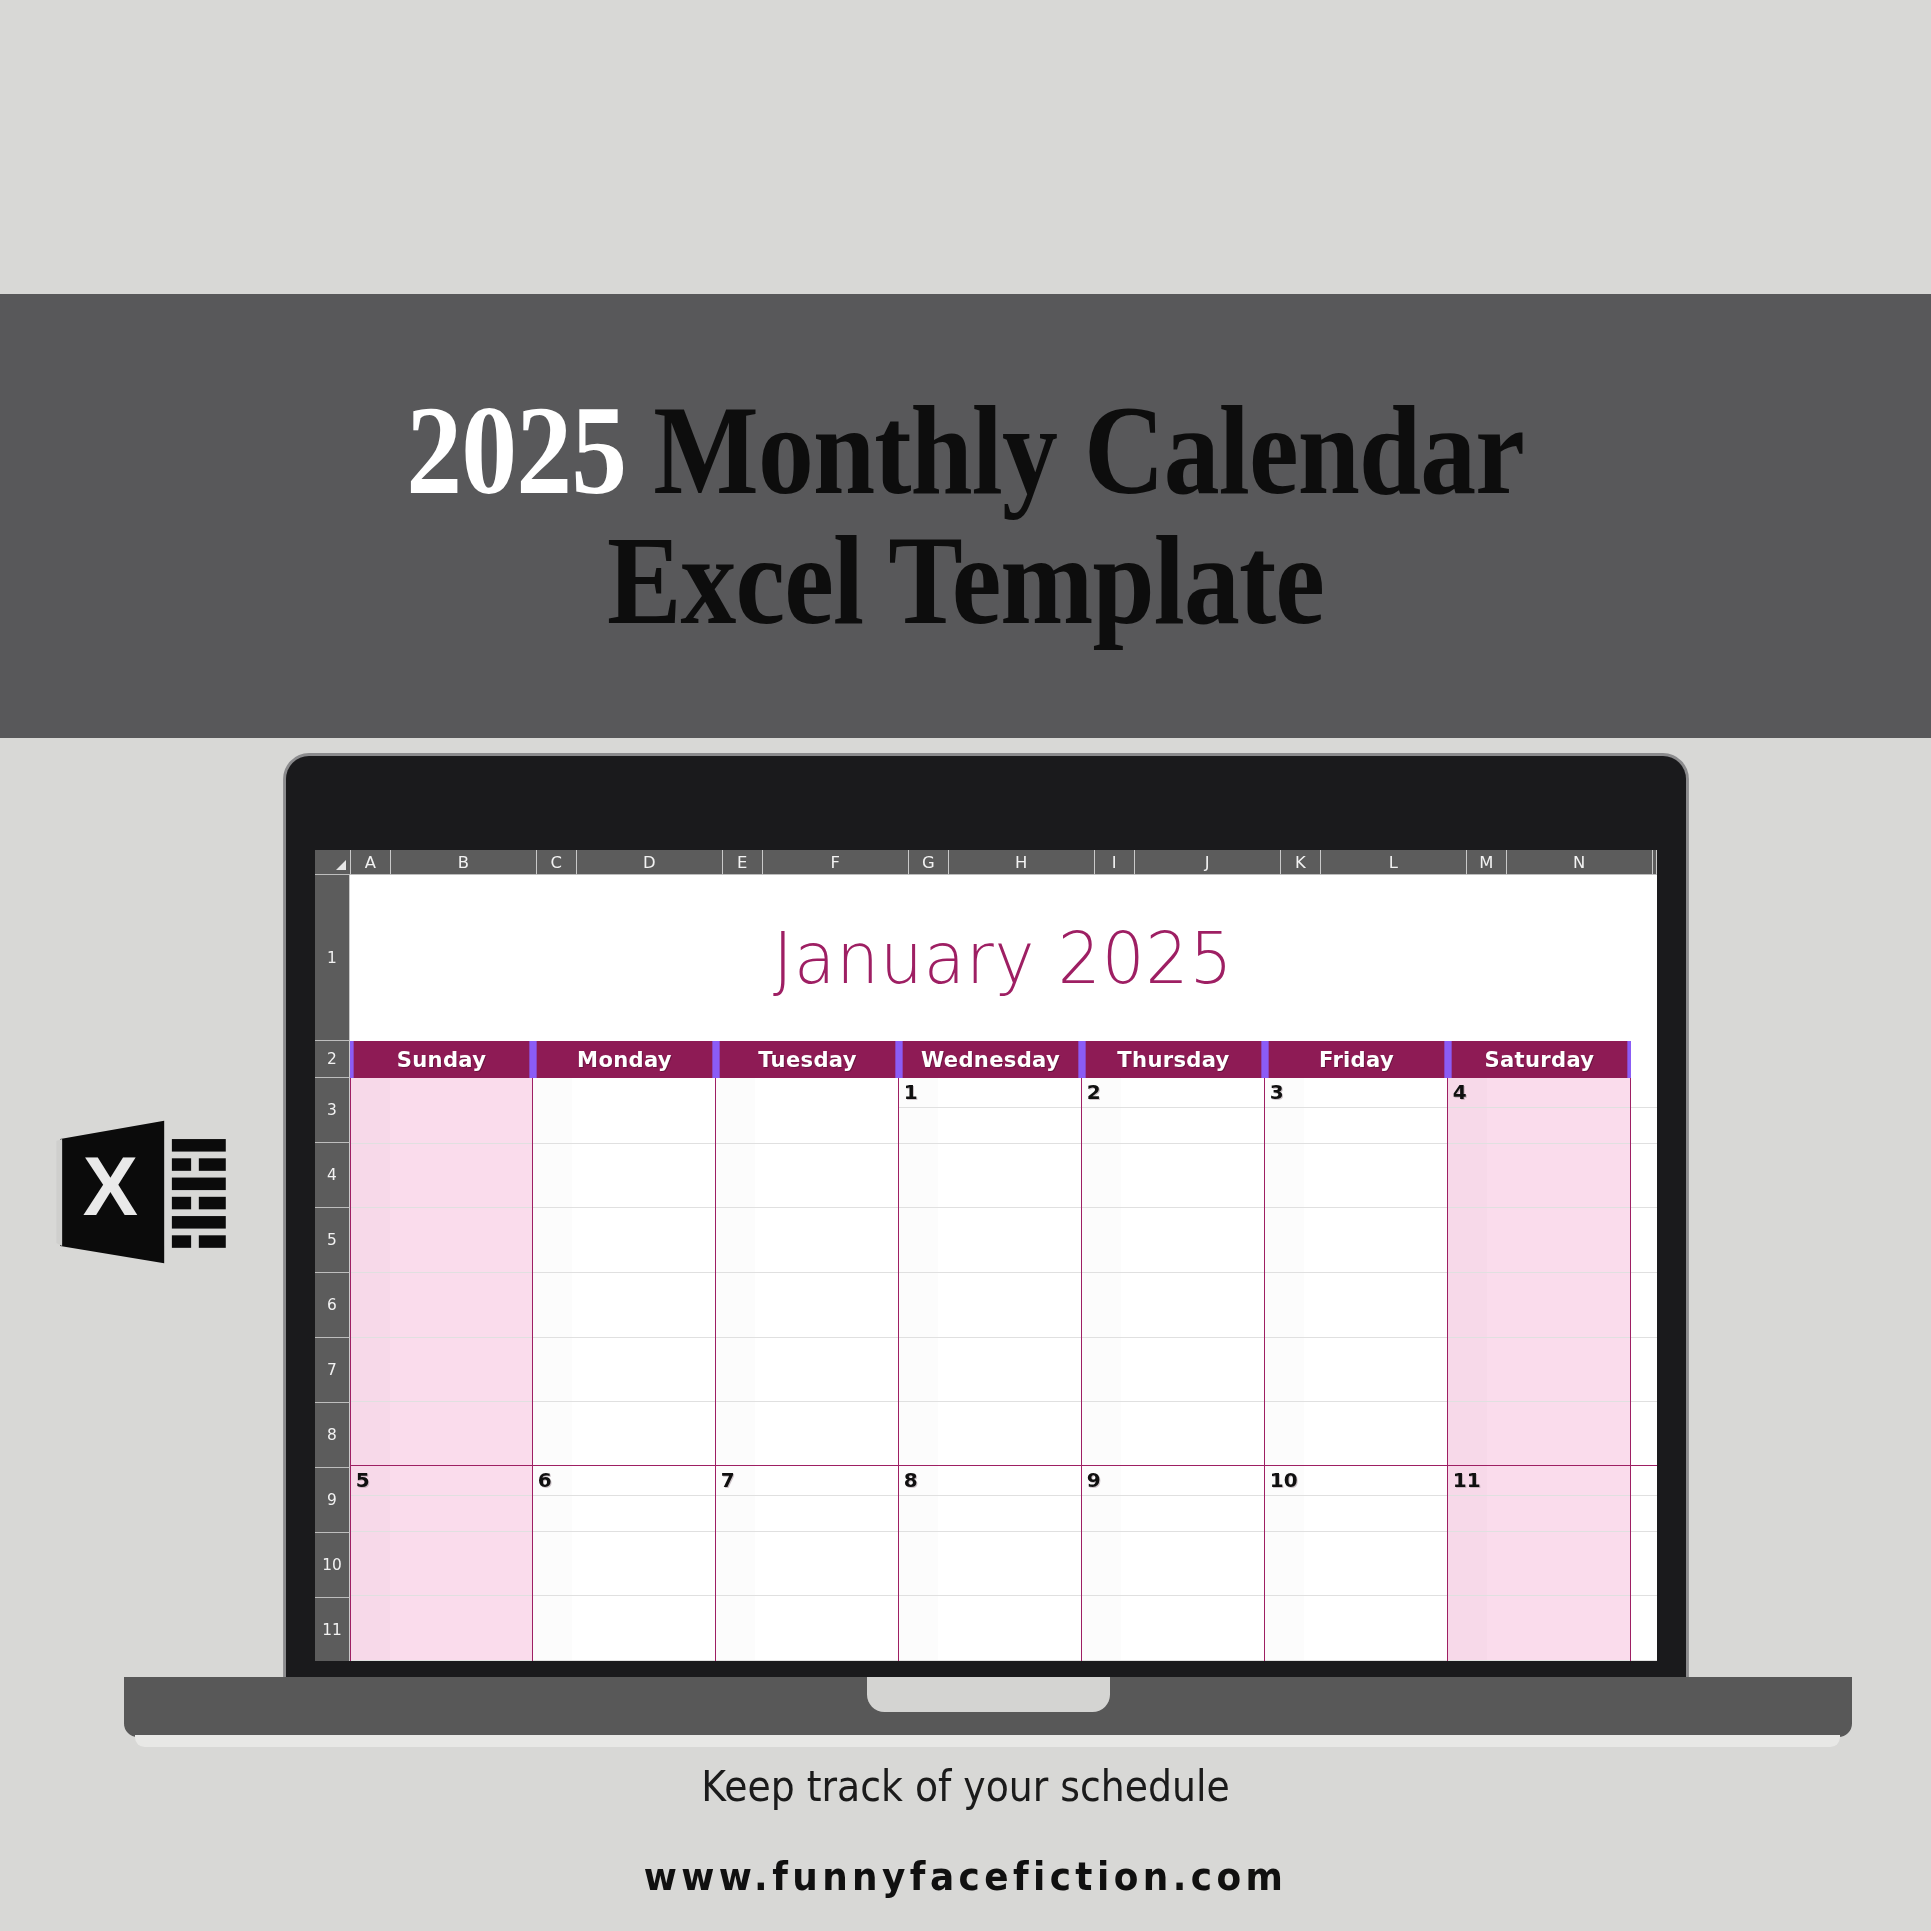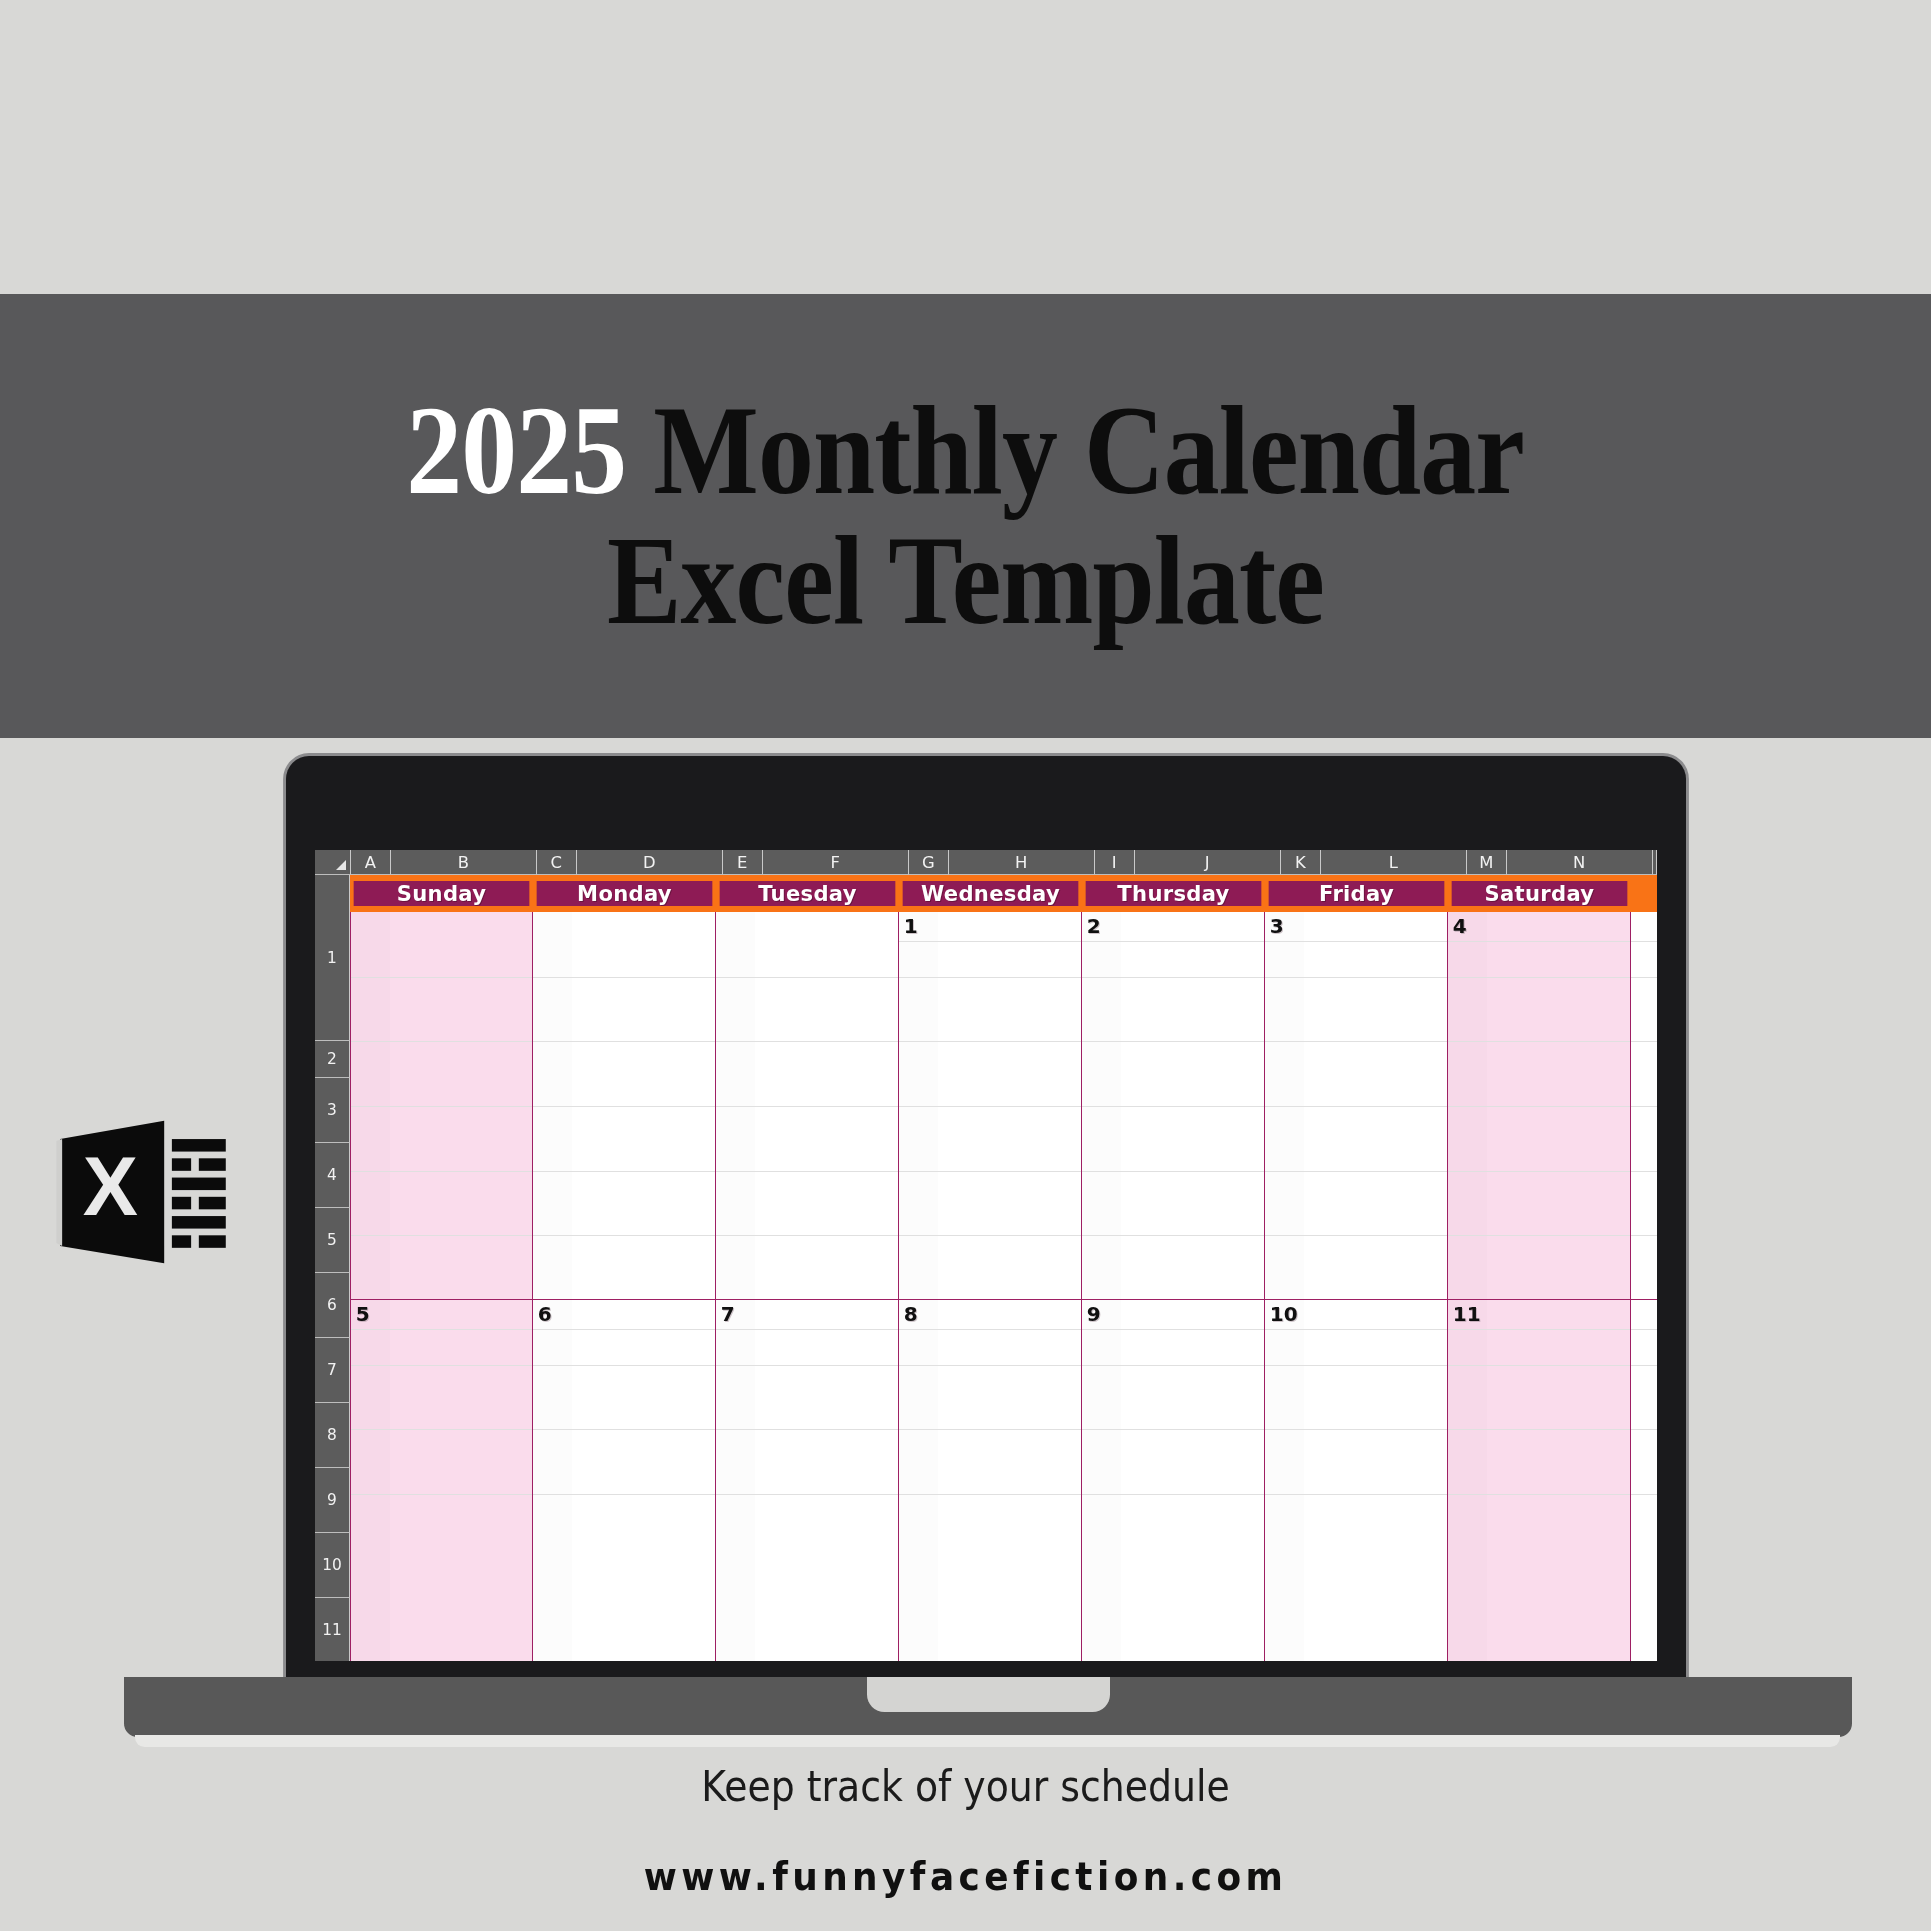--- a/index.html
+++ b/index.html
@@ -164,22 +164,21 @@
     font-size: 71px;
     color: #9E1F63;
     letter-spacing: 1px;
     transform: scaleX(0.95);
   }
 
   
   #weekday-band {
     display: flex;
     height: 37px;
-    background: #f97316;
-    align-items: center;
+    background: #8b5cf6;
   }
   .weekday-cell {
     background: #8E1B55;
     color: #ffffff;
     font-size: 22px;
     font-weight: bold;
     display: flex;
     align-items: center;
     justify-content: center;
     box-sizing: border-box;
@@ -327,20 +326,23 @@
           <div class="row-head" style="height: 65px;">7</div>
           <div class="row-head" style="height: 65px;">8</div>
           <div class="row-head" style="height: 65px;">9</div>
           <div class="row-head" style="height: 65px;">10</div>
           <div class="row-head" style="height: 65px;">11</div>
           <div class="row-head" style="height: 65px;">12</div>
         </div>
 
       <div id="grid-area">
 
+        <div id="month-title">
+          <span id="month-title-text">January 2025</span>
+        </div>
 
         <div id="weekday-band">
 
         <div class="weekday-cell" style="width: 183px;">Sunday</div>
             <div class="weekday-cell" style="width: 183px;">Monday</div>
             <div class="weekday-cell" style="width: 183px;">Tuesday</div>
             <div class="weekday-cell" style="width: 183px;">Wednesday</div>
             <div class="weekday-cell" style="width: 183px;">Thursday</div>
             <div class="weekday-cell" style="width: 183px;">Friday</div>
             <div class="weekday-cell" style="width: 183px;">Saturday</div>

